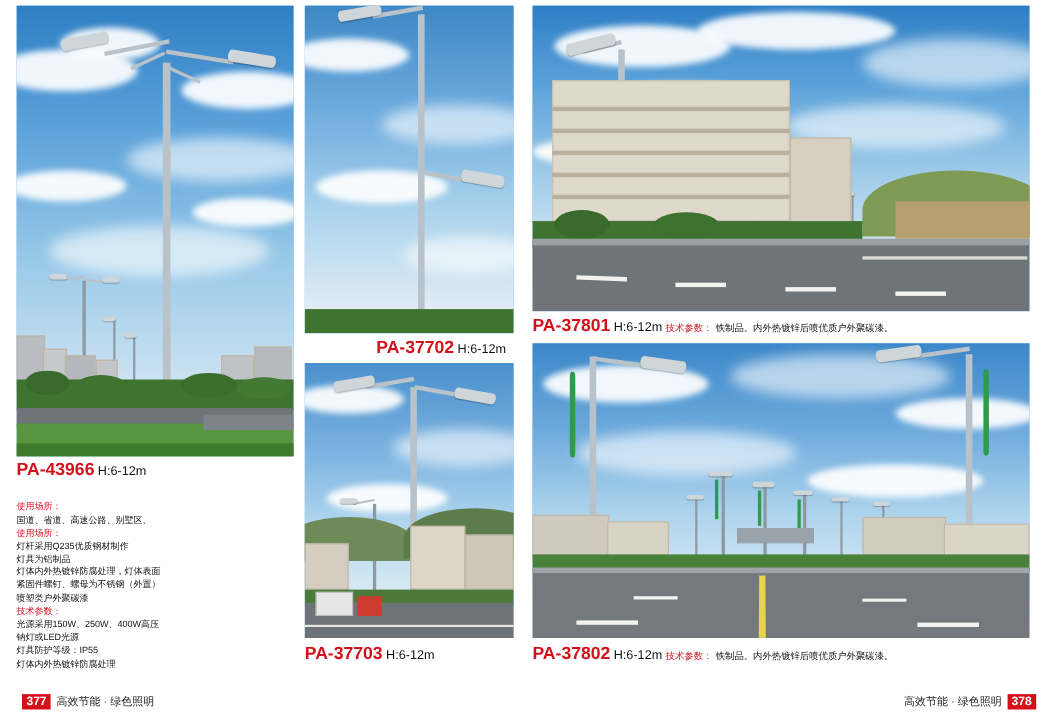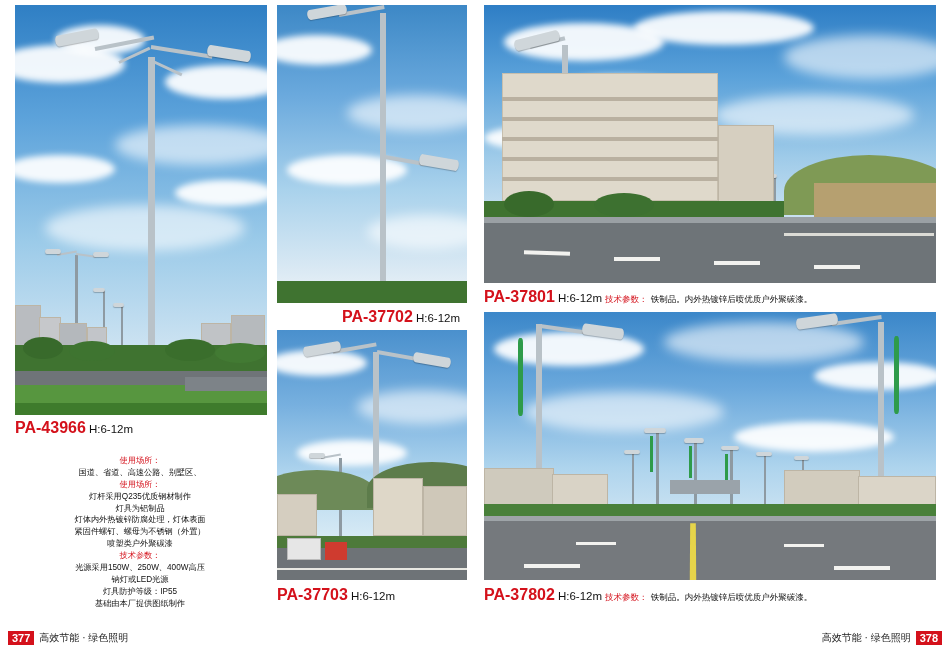--- a/index.html
+++ b/index.html
@@ -71,42 +71,42 @@
   #spec {
     position: absolute;
     left: 15px; top: 455px;
     width: 250px;
     font-size: 8.2px;
     line-height: 1.45;
     color: #111;
     font-family: "Liberation Sans", sans-serif;
   }
   #spec .head { color: #d4111b; }
-  #spec .line { white-space: nowrap; text-align: center; }
+  #spec .line { white-space: nowrap; }
 
   
   .footer {
     position: absolute;
     bottom: 6px;
     font-size: 9px;
     color: #333;
     display: flex;
     align-items: center;
     gap: 5px;
   }
   .footer .pg {
     background: #d4111b;
     color: #fff;
     font-size: 11px;
     font-weight: bold;
     padding: 1px 4px;
     line-height: 1.1;
   }
   .footer .txt { font-size: 10px; color: #222; }
-  #footer-left { left: 8px; }
+  #footer-left { left: 20px; }
   #footer-right { right: 8px; flex-direction: row-reverse; }
 </style>
 </head>
 <body>
 
 <div id="page">
 
   <div class="photo" style="left:15px; top:5px; width:252px; height:410px;">
     <div class="sky"></div>
 
@@ -167,21 +167,21 @@
     <div class="line head">使用场所：</div>
     <div class="line">灯杆采用Q235优质钢材制作</div>
     <div class="line">灯具为铝制品</div>
     <div class="line">灯体内外热镀锌防腐处理，灯体表面</div>
     <div class="line">紧固件螺钉、螺母为不锈钢（外置）</div>
     <div class="line">喷塑类户外聚碳漆</div>
     <div class="line head">技术参数：</div>
     <div class="line">光源采用150W、250W、400W高压</div>
     <div class="line">钠灯或LED光源</div>
     <div class="line">灯具防护等级：IP55</div>
-    <div class="line">基础由本厂提供图纸制作</div>
+    <div class="line">灯体内外热镀锌防腐处理</div>
   </div>
 
   <div class="photo" style="left:277px; top:5px; width:190px; height:298px;">
     <div class="sky" style="background:linear-gradient(to bottom,#3d88c6 0%,#6aa9dd 30%,#a9d2ec 62%,#dceaf4 90%,#eef4f8 100%);"></div>
     <div class="cloud" style="left:-15px; top:30px; width:110px; height:30px;"></div>
     <div class="cloud soft" style="left:70px; top:90px; width:140px; height:36px;"></div>
     <div class="cloud" style="left:10px; top:150px; width:120px; height:30px;"></div>
     <div class="cloud soft" style="left:90px; top:210px; width:120px; height:34px;"></div>
 
     <div class="pole" style="left:103px; top:8px; width:6px; height:286px;"></div>

